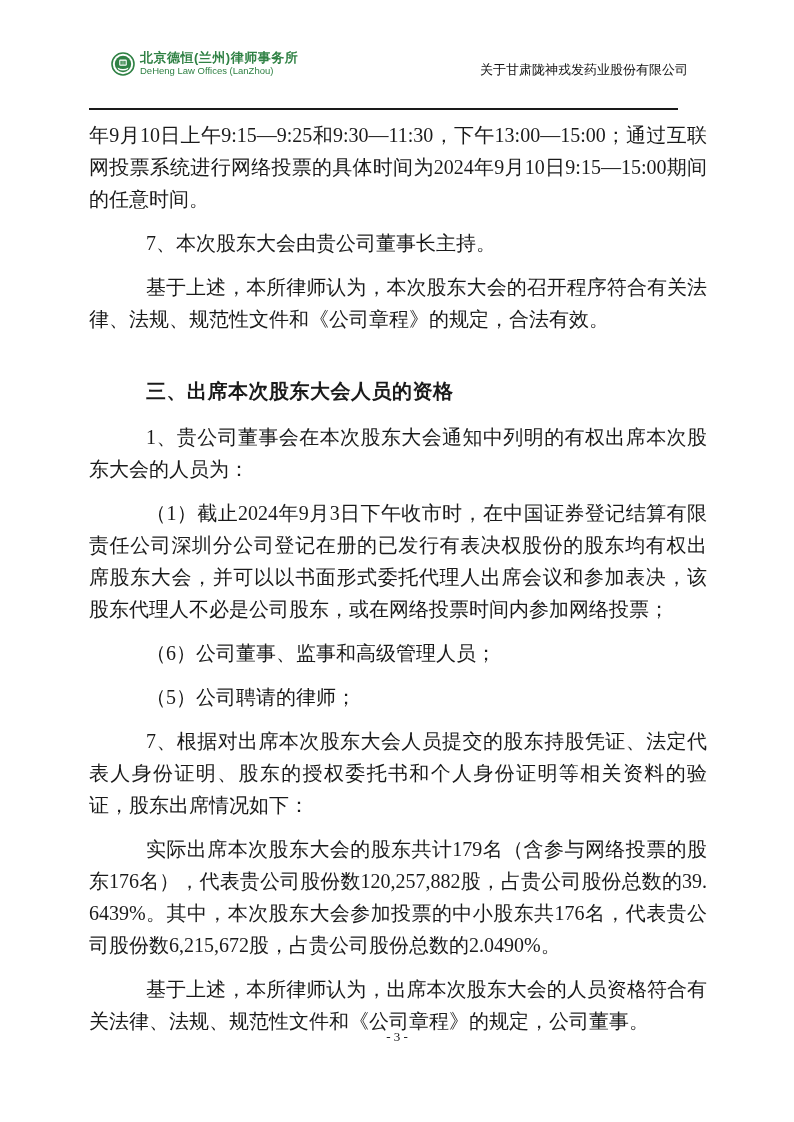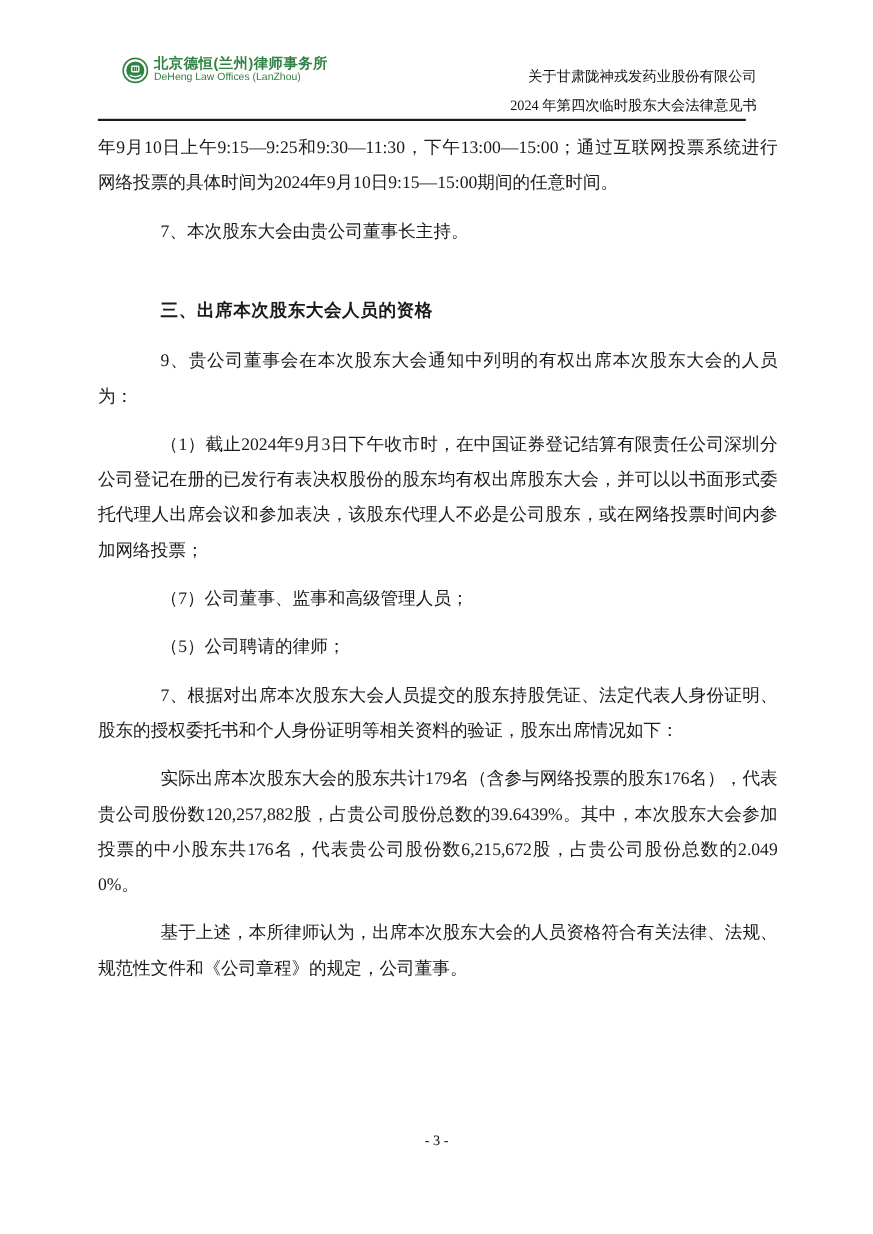--- a/index.html
+++ b/index.html
@@ -60,21 +60,21 @@
   }
 
   
   .doc-body {
     position: absolute;
     left: 89px;
     top: 119px;
     width: 618px;
   }
   .doc-body p {
-    font-size: 16px;
+    font-size: 20px;
     line-height: 32px;
     text-align: justify;
     text-justify: inter-ideograph;
     margin: 0 0 12px 0;
     word-break: break-all;
   }
   .para-flush  { text-indent: 0; }
   .para-indent { text-indent: 57px; }
   .para-heading {
     font-family: "Liberation Sans", "DejaVu Sans", sans-serif;
@@ -113,32 +113,32 @@
       </svg>
     </span>
     <span class="firm-names">
       <span class="firm-name-cn" style="color:#2F8144">北京德恒(兰州)律师事务所</span>
       <span class="firm-name-en" style="color:#2F8144">DeHeng Law Offices (LanZhou)</span>
     </span>
   </div>
 
   <div class="doc-ref">
     <div>关于甘肃陇神戎发药业股份有限公司</div>
-    <div>2024 年第四次临时股东大会法律意见书</div>
   </div>
 
   <div class="header-rule"></div>
 
   <div class="doc-body">
     <p class="para-flush">年9月10日上午9:15—9:25和9:30—11:30，下午13:00—15:00；通过互联网投票系统进行网络投票的具体时间为2024年9月10日9:15—15:00期间的任意时间。</p>
     <p class="para-indent">7、本次股东大会由贵公司董事长主持。</p>
+    <p class="para-indent">基于上述，本所律师认为，本次股东大会的召开程序符合有关法律、法规、规范性文件和《公司章程》的规定，合法有效。</p>
     <p class="para-heading">三、出席本次股东大会人员的资格</p>
-    <p class="para-indent">9、贵公司董事会在本次股东大会通知中列明的有权出席本次股东大会的人员为：</p>
+    <p class="para-indent">1、贵公司董事会在本次股东大会通知中列明的有权出席本次股东大会的人员为：</p>
     <p class="para-indent">（1）截止2024年9月3日下午收市时，在中国证券登记结算有限责任公司深圳分公司登记在册的已发行有表决权股份的股东均有权出席股东大会，并可以以书面形式委托代理人出席会议和参加表决，该股东代理人不必是公司股东，或在网络投票时间内参加网络投票；</p>
-    <p class="para-indent">（7）公司董事、监事和高级管理人员；</p>
+    <p class="para-indent">（6）公司董事、监事和高级管理人员；</p>
     <p class="para-indent">（5）公司聘请的律师；</p>
     <p class="para-indent">7、根据对出席本次股东大会人员提交的股东持股凭证、法定代表人身份证明、股东的授权委托书和个人身份证明等相关资料的验证，股东出席情况如下：</p>
     <p class="para-indent">实际出席本次股东大会的股东共计179名（含参与网络投票的股东176名），代表贵公司股份数120,257,882股，占贵公司股份总数的39.6439%。其中，本次股东大会参加投票的中小股东共176名，代表贵公司股份数6,215,672股，占贵公司股份总数的2.0490%。</p>
     <p class="para-indent">基于上述，本所律师认为，出席本次股东大会的人员资格符合有关法律、法规、规范性文件和《公司章程》的规定，公司董事。</p>
   </div>
 
   <div class="page-footer">- 3 -</div>
 
 </div>
 

